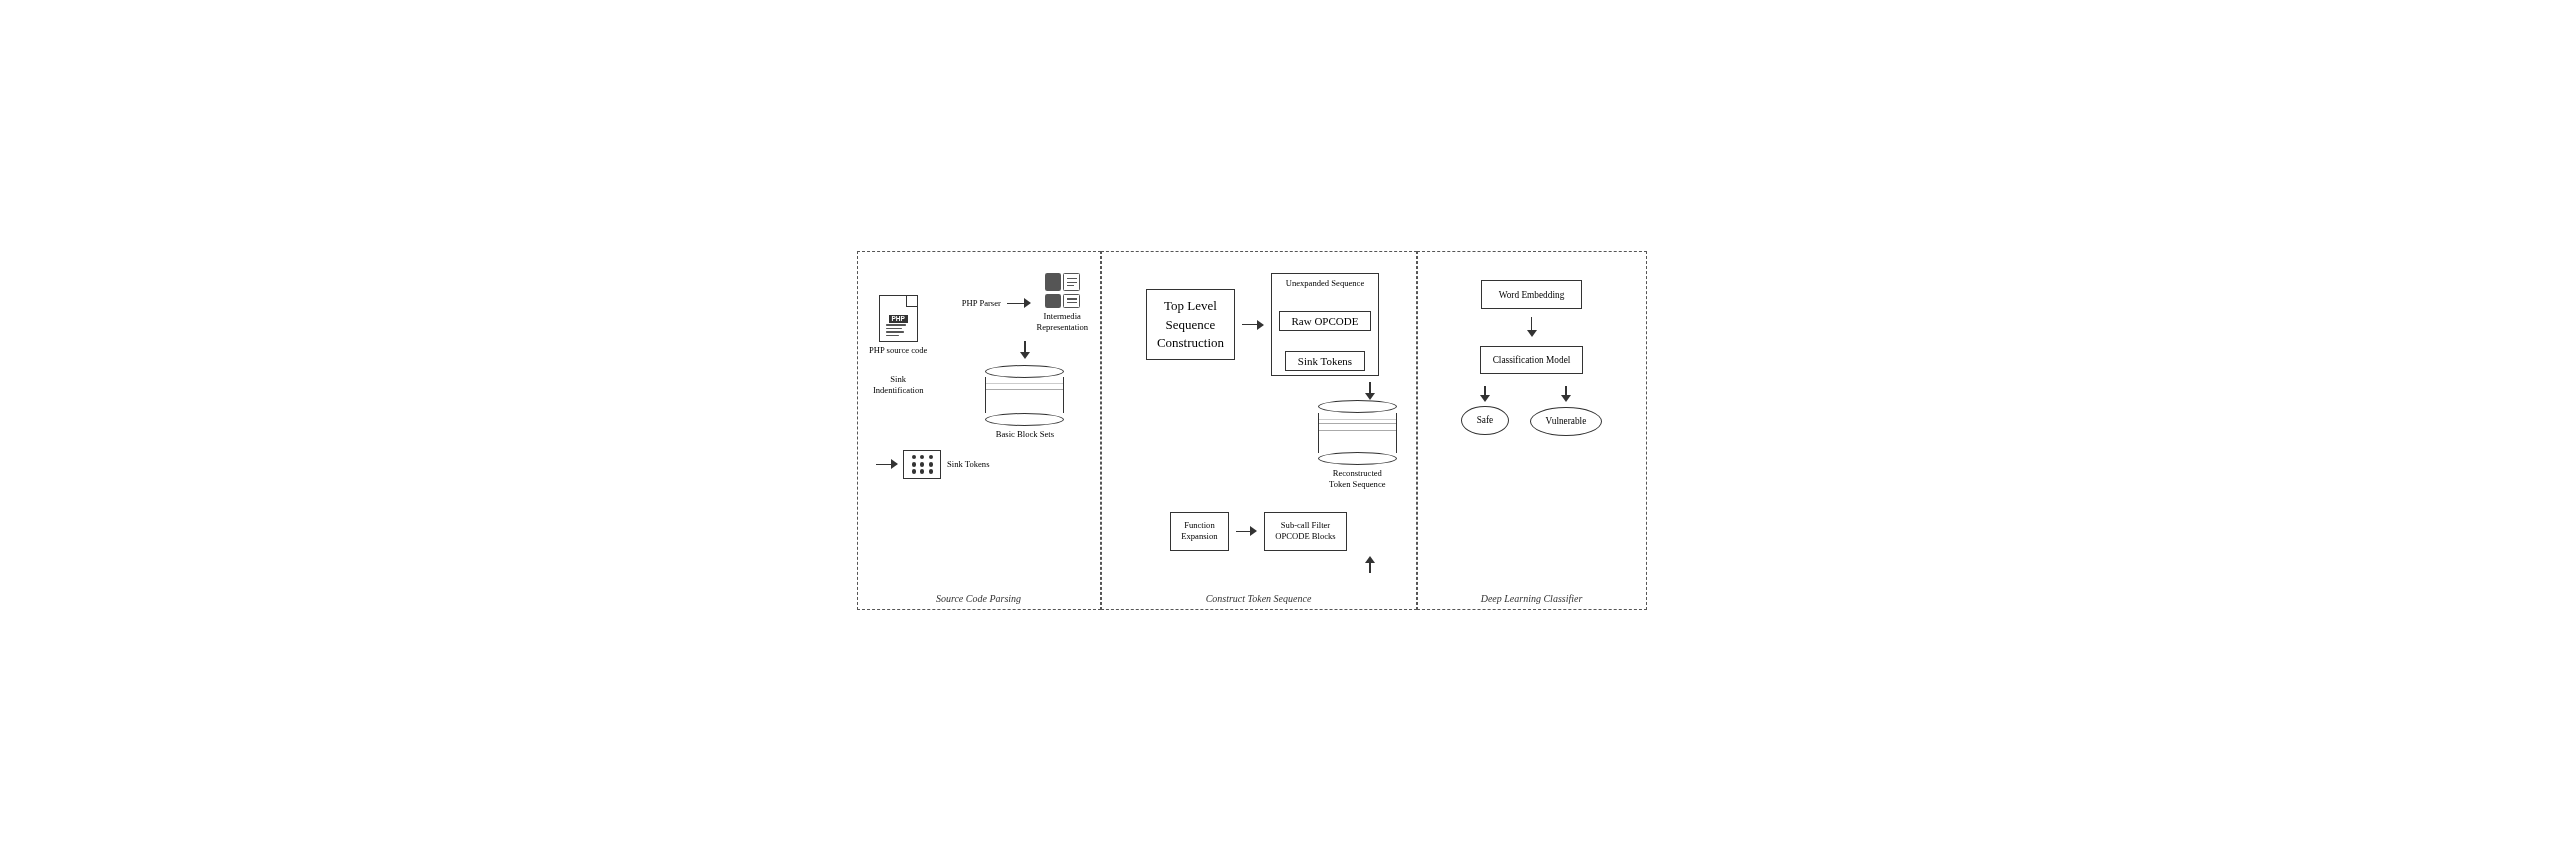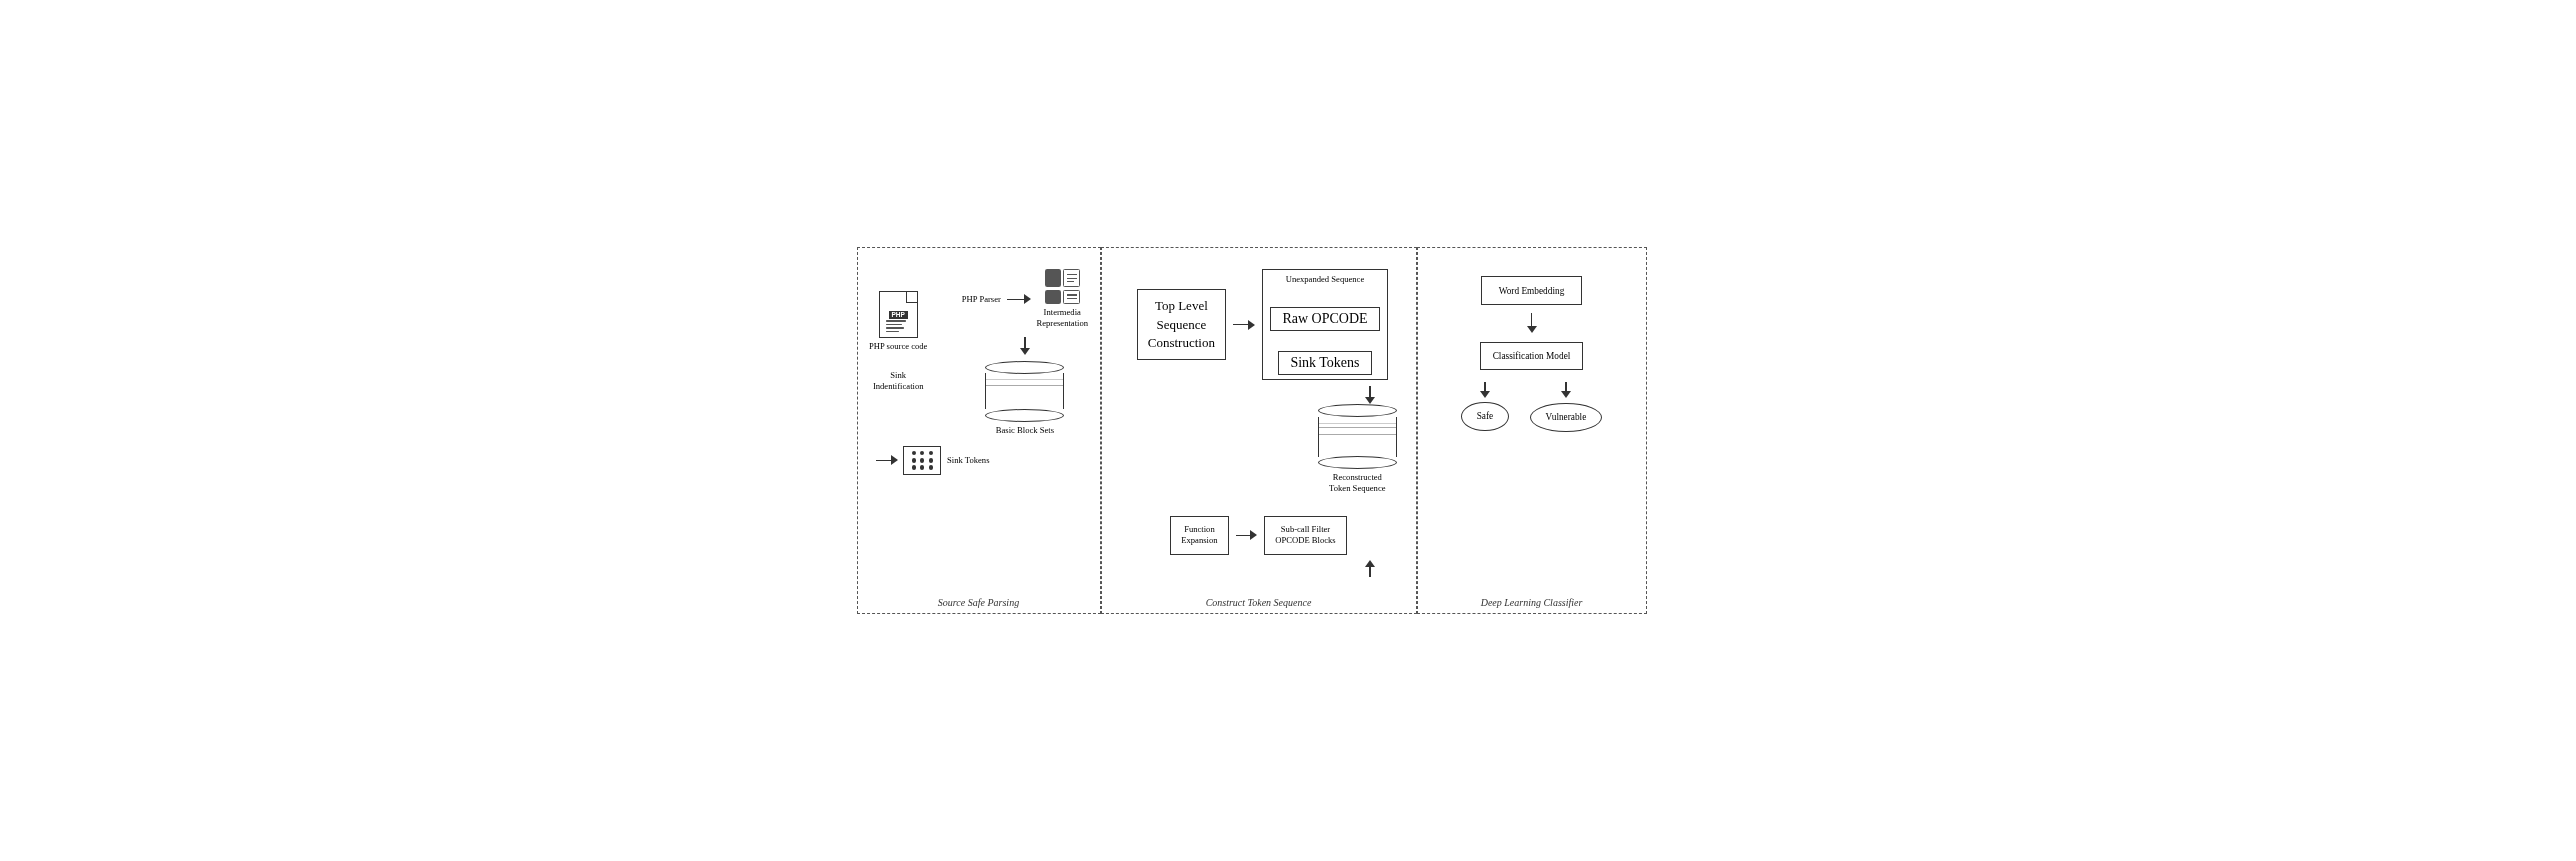--- a/index.html
+++ b/index.html
@@ -221,21 +221,21 @@
       border: 1.4px solid #333;
       padding: 4.3px 7.2px;
       display: flex;
       flex-direction: column;
       gap: 20px;
       align-items: center;
     }
     .inner-box {
       border: 1.4px solid #333;
       padding: 2.9px 11.5px;
-      font-size: 14px;
+      font-size: 11px;
       text-align: center;
       background: #fff;
     }
 
     
     .oval {
       border: 1.4px solid #333;
       border-radius: 50%;
       padding: 8.6px 14.4px;
       text-align: right;
@@ -339,21 +339,21 @@
           <div class="list-dot-row" style="margin-top:2.9px;">
               <div class="list-dot"></div>
               <div class="list-dot"></div>
               <div class="list-dot"></div>
             </div>
         </div>
         <div style="font-size:8.6px; text-align:center;">Sink Tokens</div>
       </div>
     </div>
 
-    <div class="panel-label"><em>Source Safe Parsing</em></div>
+    <div class="panel-label"><em>Source Code Parsing</em></div>
   </div>
 
   <div class="panel p2">
     <div style="width:100%; padding-bottom:26px; display:flex; flex-direction:column; align-items:center; gap:0; margin-top:7.2px;">
 
       <div style="display:flex; flex-direction:row; align-items:center; gap:7.2px; width:100%; justify-content:center;">
 
         <div class="box" style="padding: 7.2px 10px; font-size:13px; line-height:1.4;margin-left:8px;">Top Level<br>Sequence<br>Construction</div>
 
         <div style="display:flex; align-items:center; gap:0;">

